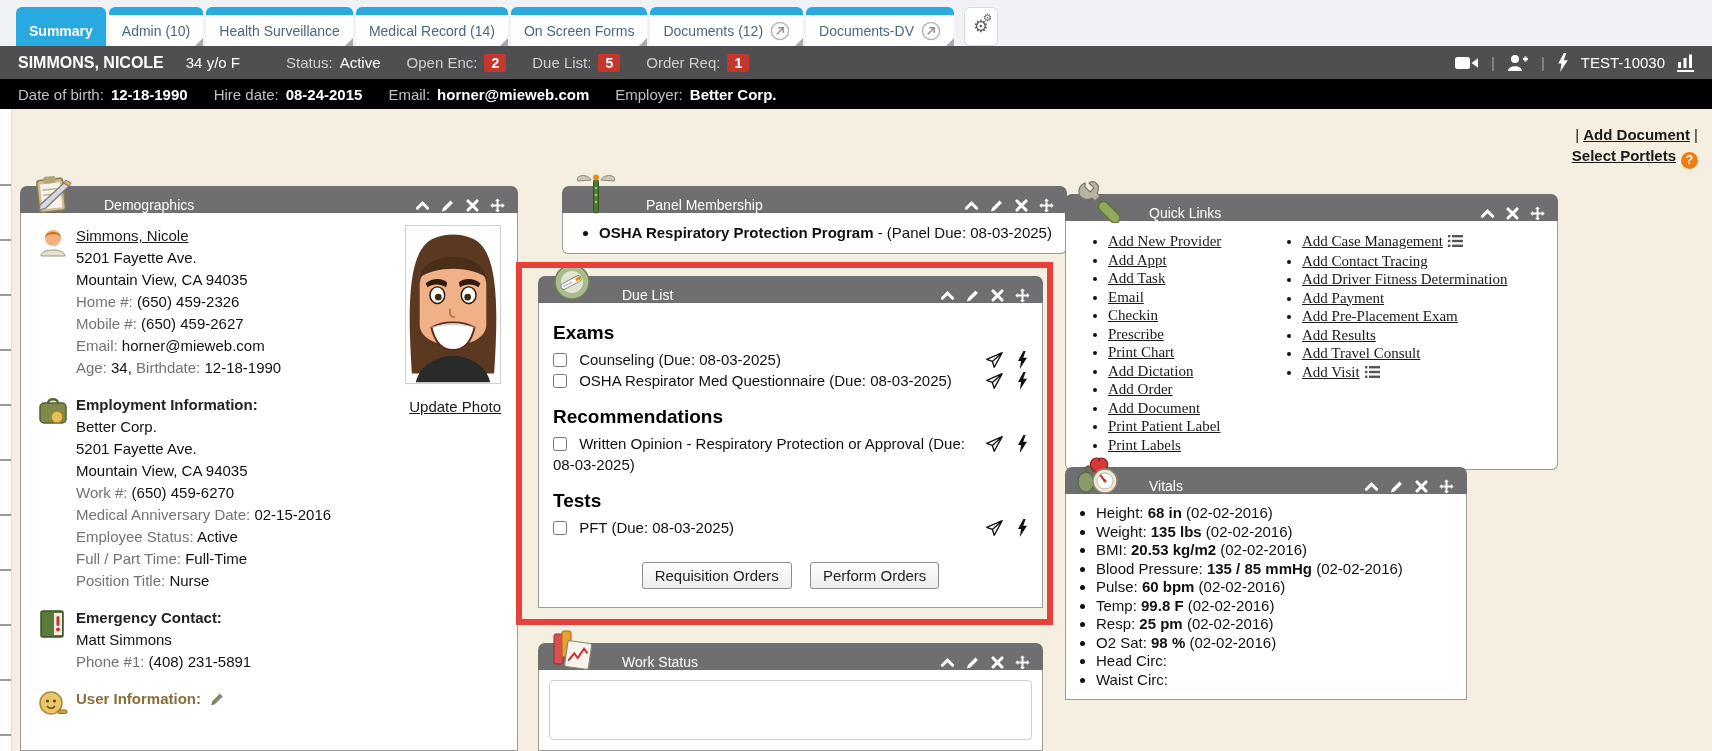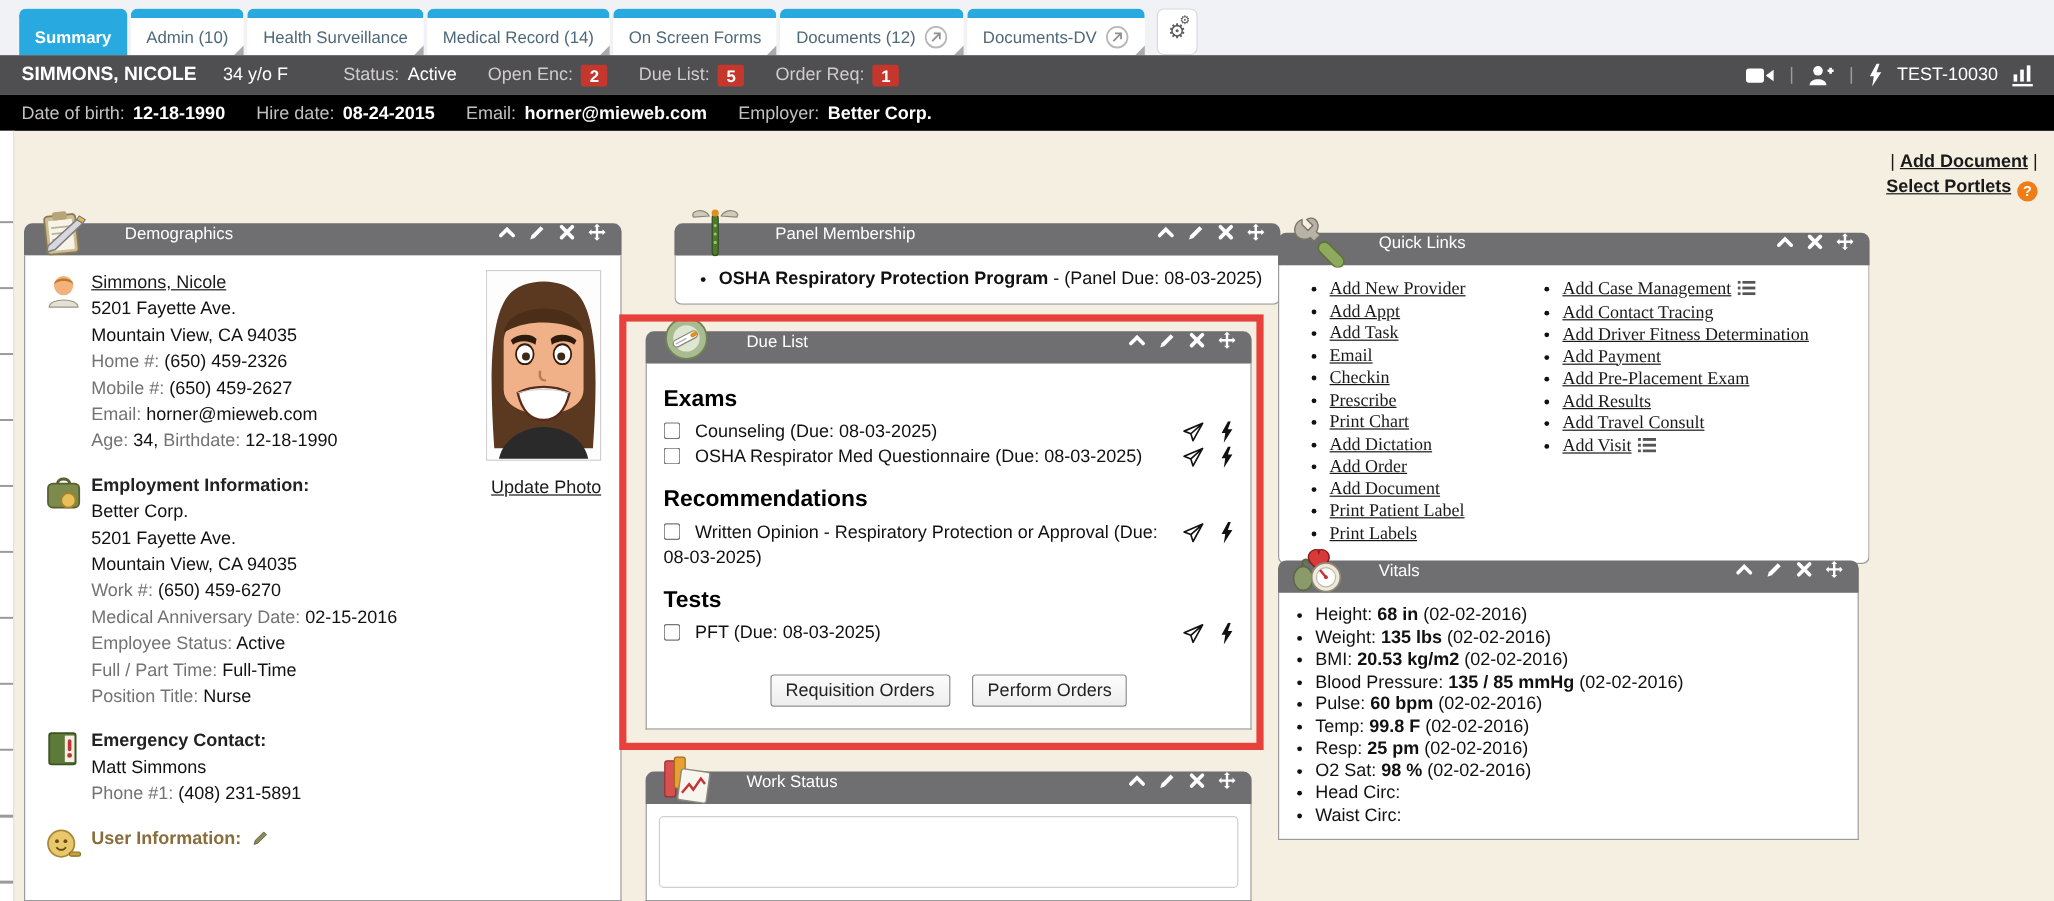--- a/index.html
+++ b/index.html
@@ -36,21 +36,21 @@
     background-image:repeating-linear-gradient(to bottom, transparent 0 53px, #9a9a9a 53px 55px);
     background-position:0 22px; border-right:1px solid #e2ddd0; }
 
   
   .pagelinks { position:absolute; top:124px; right:14px; text-align:right; font-size:15px; color:#1a1a1a; line-height:21px; }
   .pagelinks a, .link { color:#1a1a1a; text-decoration:underline; cursor:pointer; }
   .helpdot { display:inline-flex; width:17px; height:17px; border-radius:50%; background:#ef7d15; color:#fff; font-weight:bold; font-size:12px; align-items:center; justify-content:center; vertical-align:-3px; margin-left:5px; cursor:pointer; }
 
   
   .portlet { position:absolute; }
-  .p-header { height:27px; background:#6f6e70; border-radius:7px 7px 0 0; display:flex; align-items:flex-start; position:relative; cursor:move; }
+  .p-header { height:27px; background:#6f6e70; border-radius:7px 7px 0 0; display:flex; align-items:flex-end; position:relative; cursor:move; }
   .p-bigicon { position:absolute; left:10px; top:-13px; width:48px; height:42px; pointer-events:none; }
   .p-title { margin-left:84px; color:#fff; font-size:14px; }
   .p-controls { margin-left:auto; margin-right:13px; display:flex; gap:10px; align-items:center; }
   .p-controls svg { width:15px; height:15px; display:block; cursor:pointer; }
   .p-body { background:#fff; border:1px solid #9b9b9b; border-top:none; font-size:15px; color:#111; }
   .round-b { border-radius:0 0 6px 6px; }
 
   
   .demo-body { position:relative; padding:12px 14px 12px 10px; height:538px; }
   .dem-sec { position:relative; padding-left:45px; line-height:22px; }
@@ -580,21 +580,21 @@
                   <rect x="0" y="4.8" width="2.4" height="2.4"></rect>
                   <rect x="4" y="4.8" width="11" height="2.4"></rect>
                   <rect x="0" y="9.6" width="2.4" height="2.4"></rect>
                   <rect x="4" y="9.6" width="11" height="2.4"></rect>
                 </g>
               </svg></span></li>
       </ul>
     </div>
   </div>
 
-  <div class="portlet" style="left:1065px; top:467px; width:484px;">
+  <div class="portlet" style="left:1065px; top:467px; width:402px;">
     <div class="p-header">
       <span class="p-bigicon">
         <svg viewBox="0 0 48 42">
             <ellipse cx="11" cy="28" rx="8" ry="10" fill="#8a9a6a" stroke="#5a6a42" stroke-width="1.3"></ellipse>
             <path d="M11 18 C8 12 16 10 16 16" fill="none" stroke="#5a6a42" stroke-width="2"></path>
             <path d="M22 4 C17 4 14 9 16 13 C18 17 24 21 24 21 C24 21 30 17 32 13 C34 9 31 4 26 4 C24 4 23 5 24 7 C25 5 24 4 22 4 Z" fill="#d83a3a" stroke="#8a1e1e" stroke-width="1.2"></path>
             <circle cx="30" cy="27" r="12" fill="#eee9dc" stroke="#8a8670" stroke-width="1.5"></circle>
             <circle cx="30" cy="27" r="8" fill="#fff" stroke="#c0baa8" stroke-width="1"></circle>
             <path d="M30 27 L25 21" stroke="#c43232" stroke-width="2"></path>
             <circle cx="30" cy="27" r="1.6" fill="#c43232"></circle>

